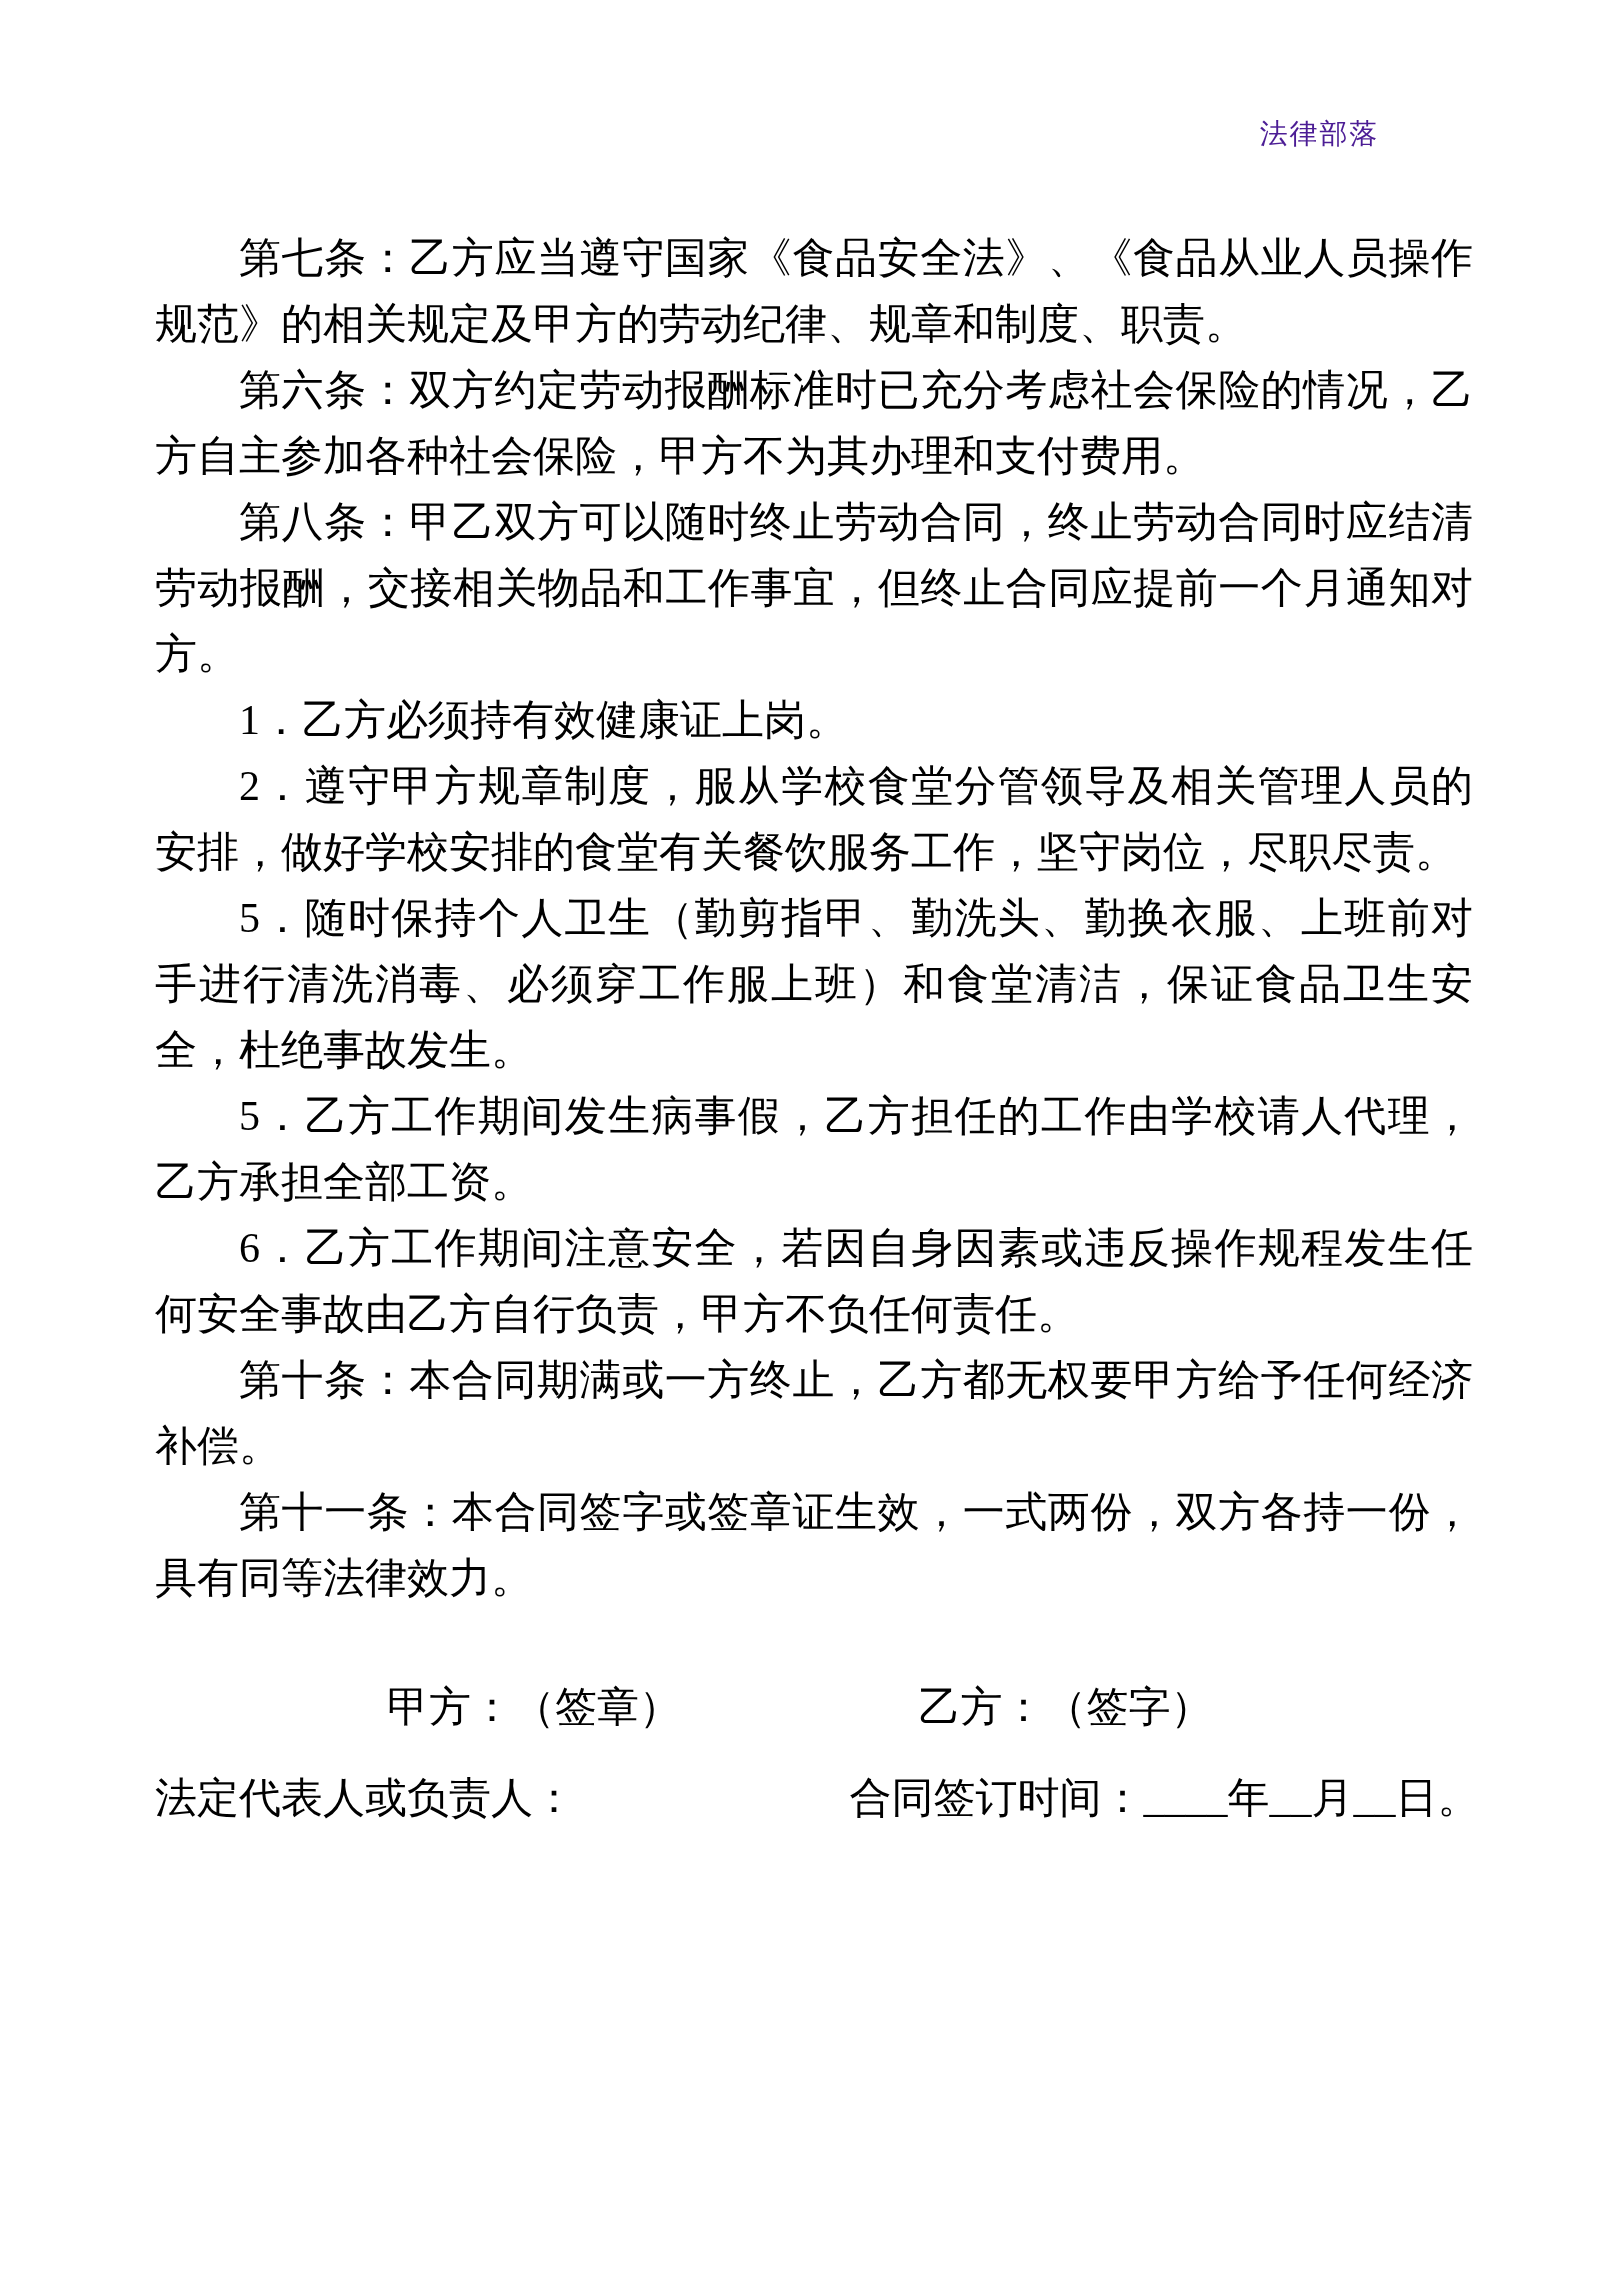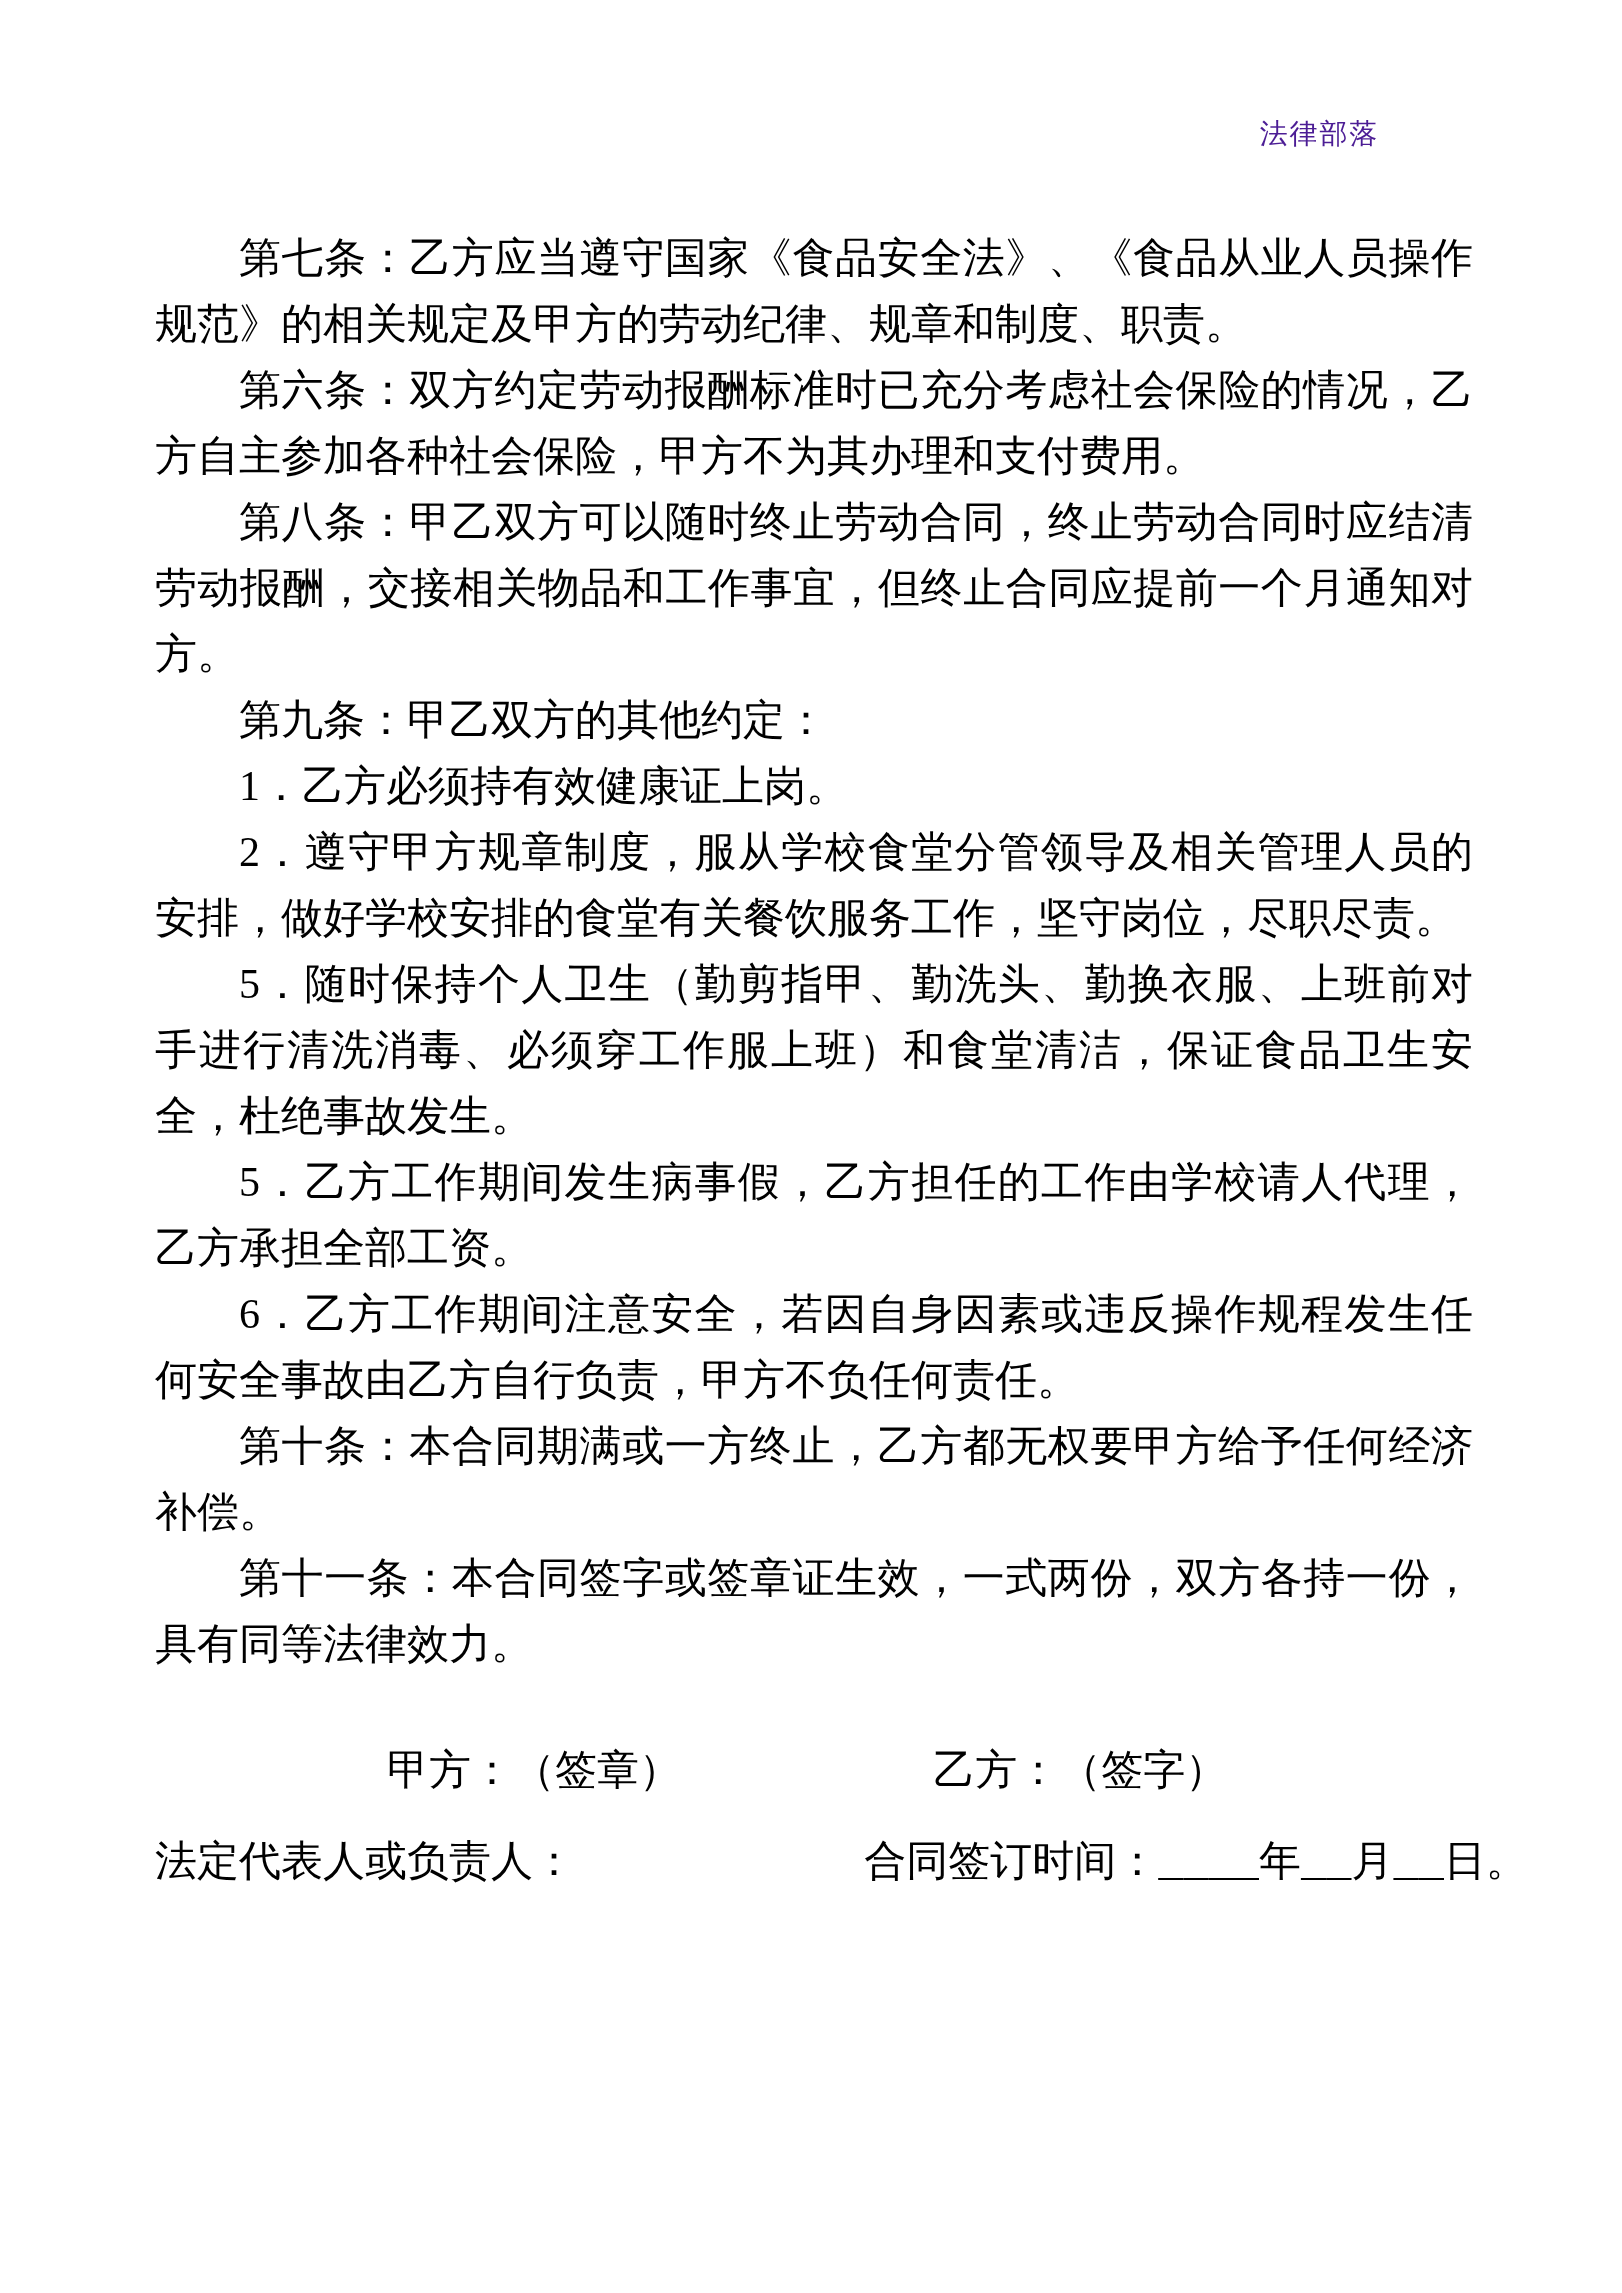--- a/index.html
+++ b/index.html
@@ -31,37 +31,35 @@
     text-justify: inter-ideograph;
   }
   .content p {
     margin: 0;
     padding: 0;
     text-indent: 2em;
   }
   .sig-block {
     margin-top: 51px;
     line-height: 91px;
-    font-family: Liberation Mono, monospace;
   }
   .sig-row { white-space: nowrap; text-indent: 0; }
   .party-a  { margin-left: 232px; }
   .party-b  { margin-left: 227px; }
   .sign-date { margin-left: 264px; }
 </style>
 </head>
 <body>
 
 <div class="brand">法律部落</div>
 
 <div class="content">
   <p>第七条：乙方应当遵守国家《食品安全法》、《食品从业人员操作规范》的相关规定及甲方的劳动纪律、规章和制度、职责。</p>
   <p>第六条：双方约定劳动报酬标准时已充分考虑社会保险的情况，乙方自主参加各种社会保险，甲方不为其办理和支付费用。</p>
   <p>第八条：甲乙双方可以随时终止劳动合同，终止劳动合同时应结清劳动报酬，交接相关物品和工作事宜，但终止合同应提前一个月通知对方。</p>
-  <p>第九条：甲乙双方的其他约定：</p>
   <p>1．乙方必须持有效健康证上岗。</p>
   <p>2．遵守甲方规章制度，服从学校食堂分管领导及相关管理人员的安排，做好学校安排的食堂有关餐饮服务工作，坚守岗位，尽职尽责。</p>
   <p>5．随时保持个人卫生（勤剪指甲、勤洗头、勤换衣服、上班前对手进行清洗消毒、必须穿工作服上班）和食堂清洁，保证食品卫生安全，杜绝事故发生。</p>
   <p>5．乙方工作期间发生病事假，乙方担任的工作由学校请人代理，乙方承担全部工资。</p>
   <p>6．乙方工作期间注意安全，若因自身因素或违反操作规程发生任何安全事故由乙方自行负责，甲方不负任何责任。</p>
   <p>第十条：本合同期满或一方终止，乙方都无权要甲方给予任何经济补偿。</p>
   <p>第十一条：本合同签字或签章证生效，一式两份，双方各持一份，具有同等法律效力。</p>
 
   <div class="sig-block">
     <div class="sig-row">

